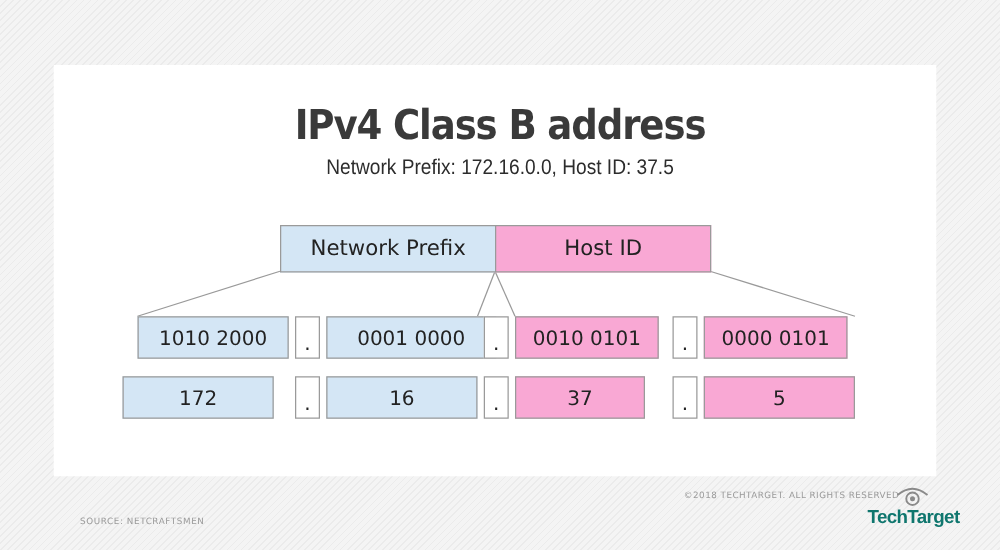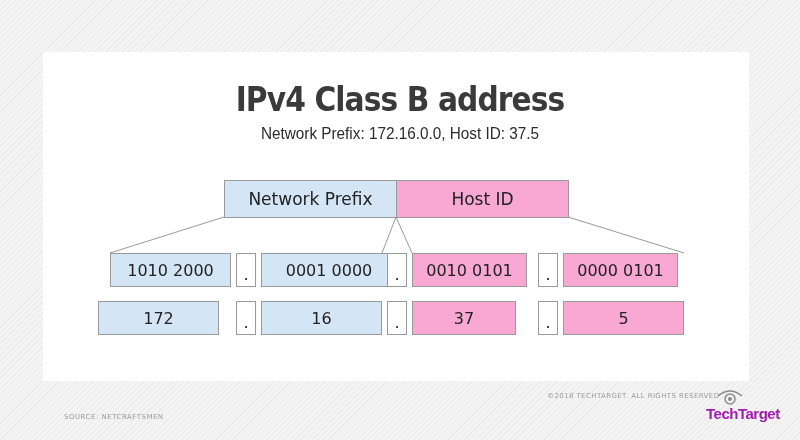--- a/index.html
+++ b/index.html
@@ -14,21 +14,21 @@
   .net{background:#d4e6f5;}
   .host{background:#f9a8d4;}
   .dot{background:#fff;}
   .hdr{top:180px;height:38px;font-size:17px;}
   .r1{top:253px;height:34px;font-size:16px;}
   .r2{top:301px;height:34px;font-size:16px;}
   .dot span{position:relative;top:4px;}
   svg.lines{position:absolute;left:0;top:0;width:800px;height:440px;}
   .source{position:absolute;left:64px;top:413px;font-size:7px;color:#9a9a9a;letter-spacing:0.5px;font-family:"DejaVu Sans",sans-serif;}
   .copy{position:absolute;left:547px;top:392px;font-size:7px;color:#9a9a9a;letter-spacing:0.4px;font-family:"DejaVu Sans",sans-serif;}
-  .brand{position:absolute;left:694px;top:405px;font-size:15px;font-weight:bold;color:#a21caf;font-family:"Liberation Sans",sans-serif;letter-spacing:-0.5px;margin-left:12px;}
+  .brand{position:absolute;left:694px;top:405px;font-size:15px;font-weight:bold;color:#0f766e;font-family:"Liberation Sans",sans-serif;letter-spacing:-0.5px;}
   .eye{position:absolute;left:715px;top:388px;width:30px;height:18px;}
 </style>
 </head>
 <body>
 
 <div class="card"></div>
 
 <div class="title">IPv4 Class B address</div>
 <div class="subtitle">Network Prefix: 172.16.0.0, Host ID: 37.5</div>
 

